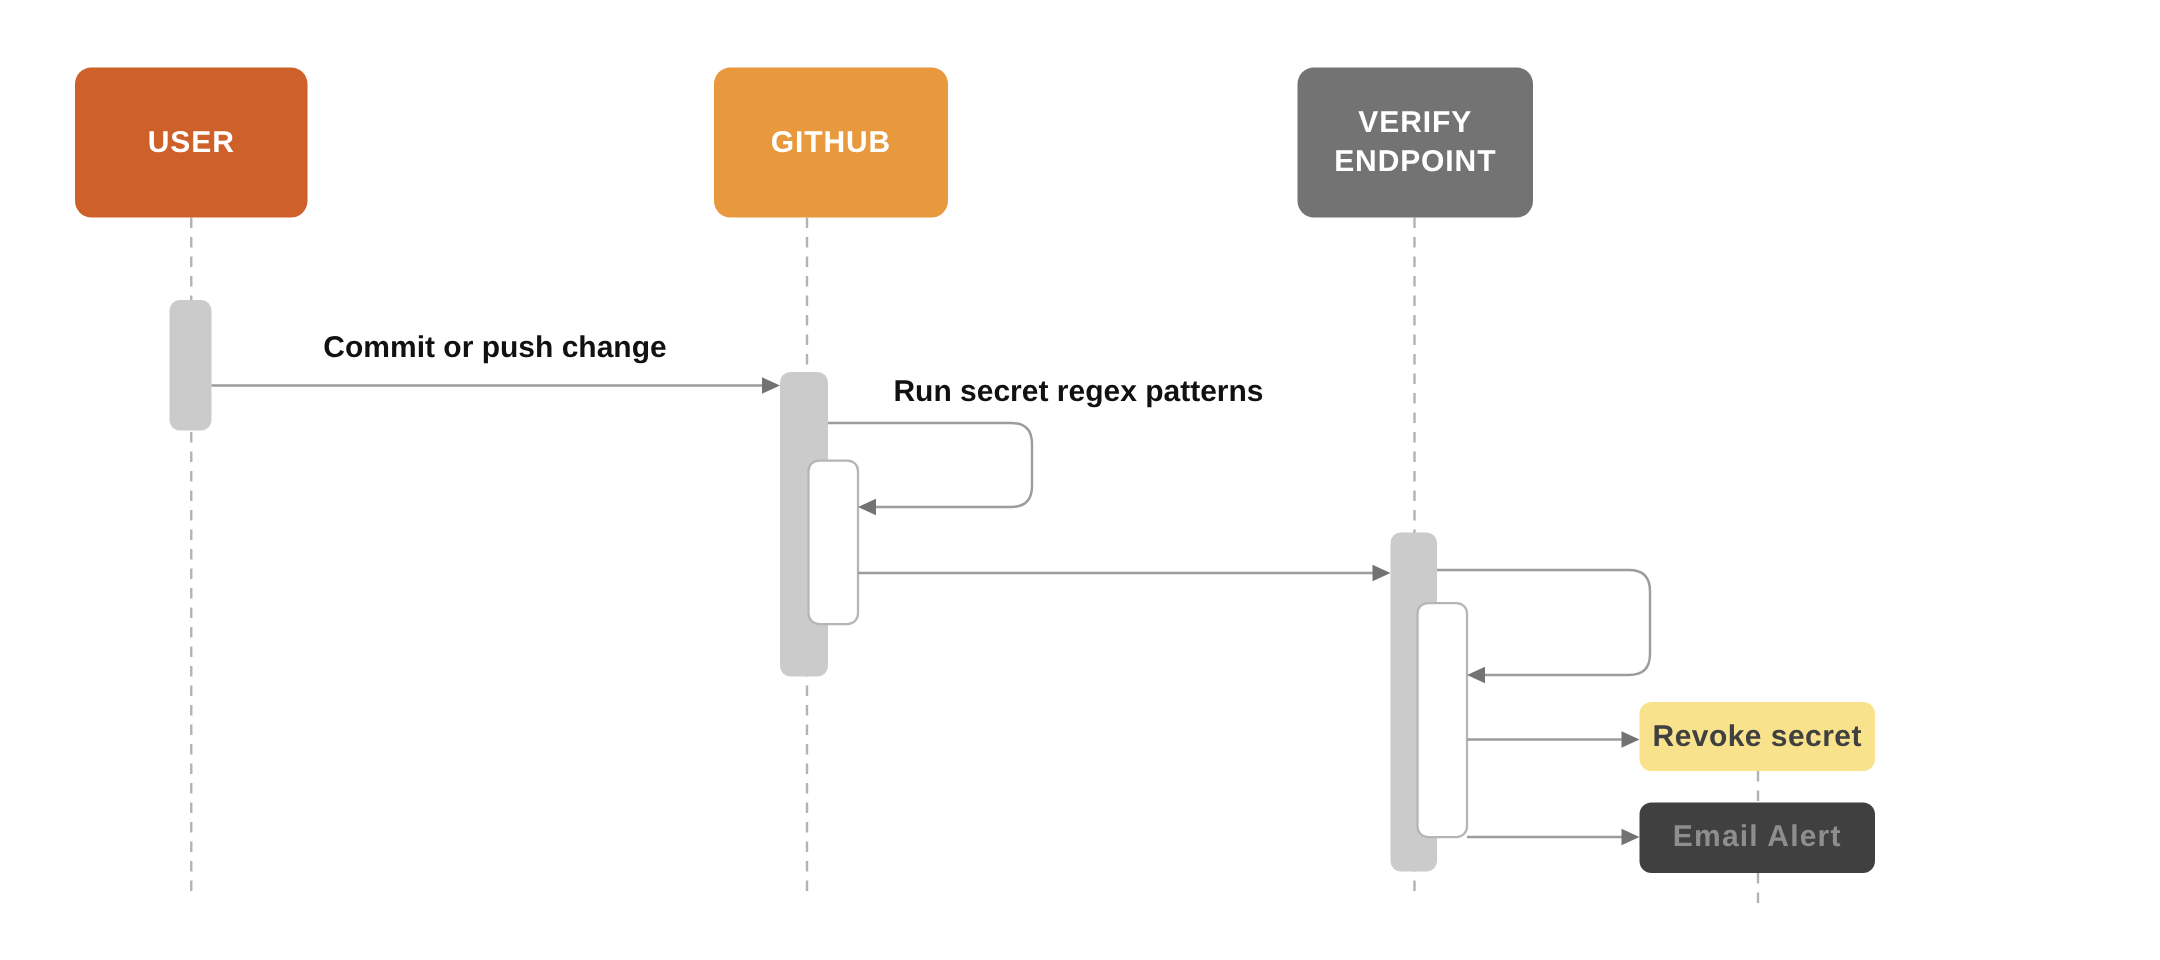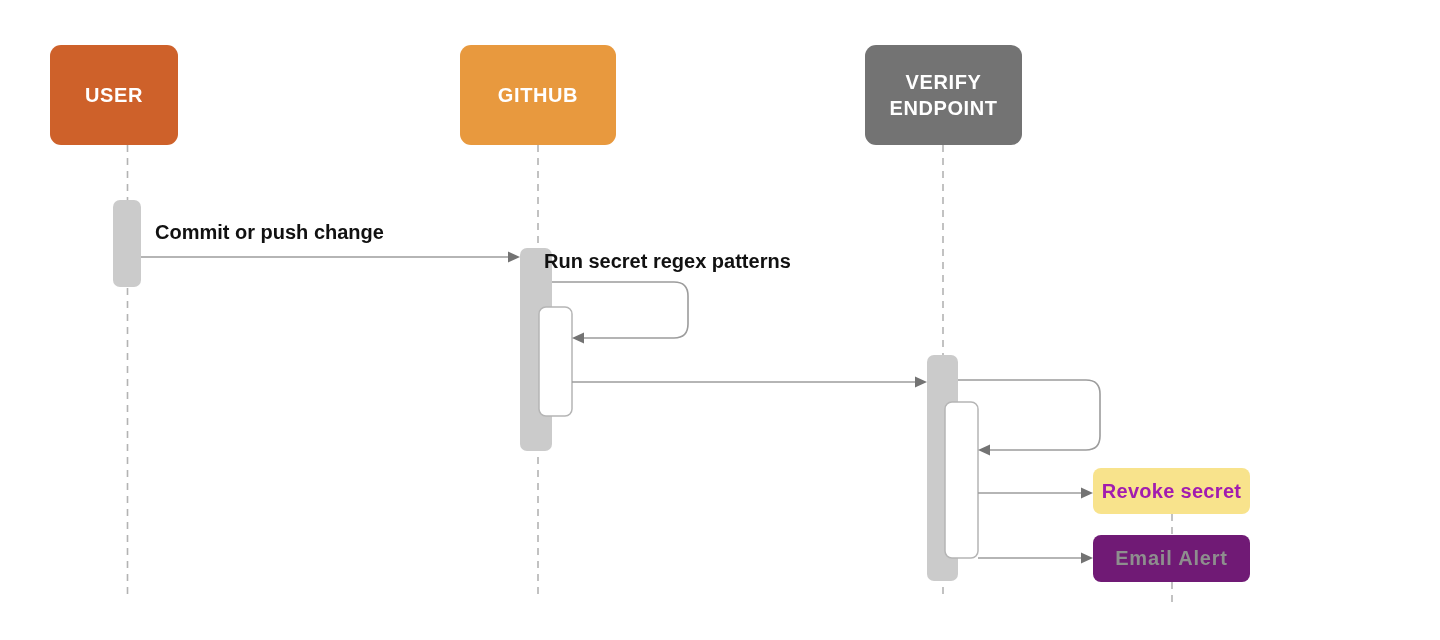--- a/index.html
+++ b/index.html
@@ -16,28 +16,29 @@
     height:100px;
     border-radius:11px;
     display:flex;align-items:center;justify-content:center;
     color:#ffffff;
     font-weight:bold;
     font-size:20px;
     letter-spacing:0.6px;
     text-align:center;
     line-height:1.3;
   }
-  .actor-user{left:50px;top:45px;width:128px;}
+  .actor-user{left:50px;top:45px;width:155px;}
   .actor-github{left:460px;top:45px;width:156px;}
   .actor-verify{left:865px;top:45px;width:157px;padding:0 28px;box-sizing:border-box;}
   .msg-label{
     position:absolute;
     font-weight:bold;
     font-size:20px;
     color:#111111;
+    text-align:center;
     white-space:nowrap;
   }
   .lbl-commit{left:155px;top:221px;width:350px;}
   .lbl-regex{left:544px;top:250px;width:350px;}
   .lbl-send{left:550px;top:351px;width:400px;}
   .lbl-check{left:1087px;top:392px;width:350px;}
   .action-box{
     position:absolute;
     left:1093px;
     width:157px;
@@ -86,30 +87,30 @@
       <polygon points="915,376.5 927,382 915,387.5"></polygon>
       <polygon points="990,444.5 978,450 990,455.5"></polygon>
       <polygon points="1081,487.5 1093,493 1081,498.5"></polygon>
       <polygon points="1081,552.5 1093,558 1081,563.5"></polygon>
     </g>
   </svg>
 
   <div class="actor actor-user" style="background: rgb(206, 97, 42);">
     <span>USER</span>
   </div>
-  <div class="actor actor-github" style="background: rgb(232, 153, 62);">
+  <div class="actor actor-github" style="background: rgb(232, 153, 62); margin-left: 16px;">
     <span>GITHUB</span>
   </div>
   <div class="actor actor-verify" style="background: #737373;">
     <span>VERIFY ENDPOINT</span>
   </div>
 
   <div class="msg-label lbl-commit">Commit or push change</div>
   <div class="msg-label lbl-regex">Run secret regex patterns</div>
 
-  <div class="action-box action-revoke" style="background: rgb(248, 227, 140); color: #a21caf;">
+  <div class="action-box action-revoke" style="background: rgb(248, 227, 140); color: #404040;">
     <span>Revoke secret</span>
   </div>
-  <div class="action-box action-email" style="background: #701a75; color: rgb(142, 142, 142);">
+  <div class="action-box action-email" style="background: #404040; color: rgb(142, 142, 142);">
     <span>Email Alert</span>
   </div>
 
 </div>
 
 </body></html>

